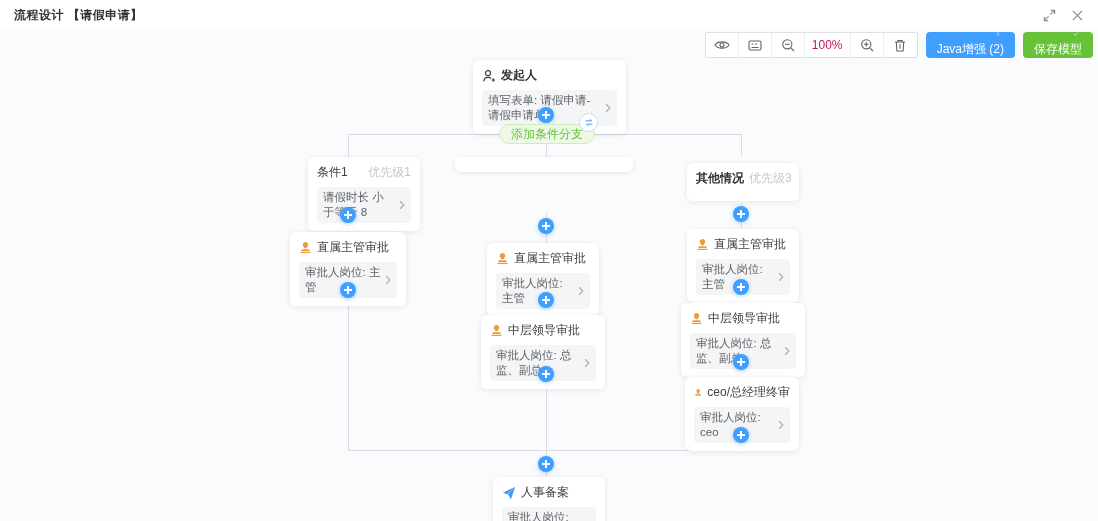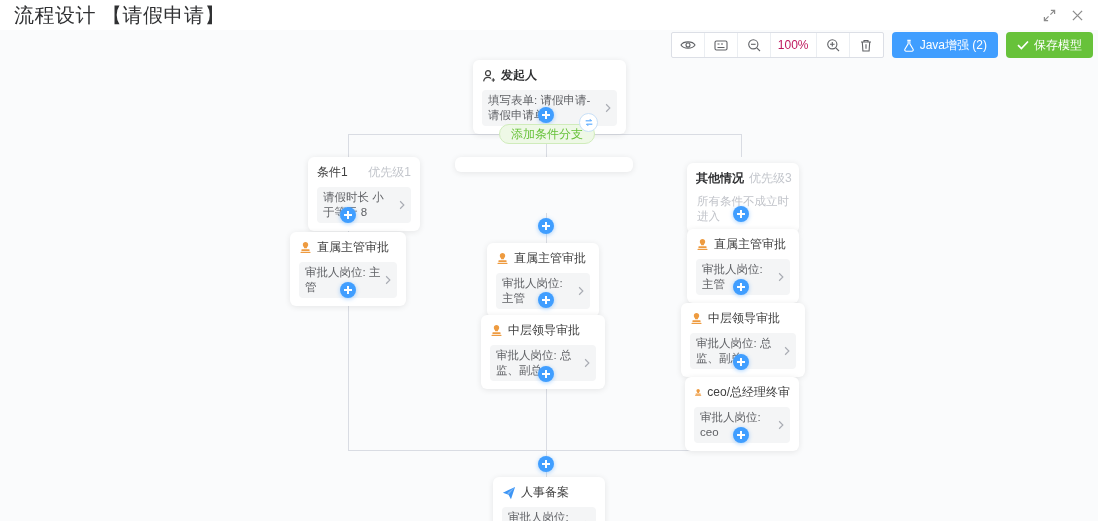--- a/index.html
+++ b/index.html
@@ -3,31 +3,31 @@
 <meta charset="utf-8">
 <style>
   * { margin:0; padding:0; box-sizing:border-box; }
   html,body { width:1098px; height:521px; }
   body { font-family:"Liberation Sans","DejaVu Sans",sans-serif; background:#fff; }
   #app { position:relative; width:1098px; height:521px; overflow:hidden; background:#fafbfc; }
 
   
   .page-header { position:absolute; left:0; top:0; width:1098px; height:30px; background:#fff;
     display:flex; align-items:center; justify-content:space-between; padding:0 14px; z-index:30; }
-  .page-title { font-size:20px; font-weight:400; color:#303133; letter-spacing:.5px; }
+  .page-title { font-size:12px; font-weight:700; color:#303133; letter-spacing:.5px; }
   .header-icons { display:flex; align-items:center; gap:14px; }
   .hicon { width:14px; height:14px; display:flex; align-items:center; justify-content:center; cursor:pointer; color:#8c8c8c; }
 
   
   .toolbar { position:absolute; top:32px; right:5px; display:flex; align-items:center; gap:8px; z-index:30; }
   .tb-group { display:flex; align-items:stretch; background:#fff; border:1px solid #dcdfe6; border-radius:2px; height:26px; }
   .tb-item { width:33px; display:flex; align-items:center; justify-content:center; border-right:1px solid #ebeef2; cursor:pointer; color:#606266; }
   .tb-item:last-child { border-right:none; }
   .tb-zoom { width:46px; font-size:12px; color:#be185d; display:flex; align-items:center; justify-content:center; border-right:1px solid #ebeef2; }
-  .btn { height:26px; display:flex; align-items:center; gap:5px; padding:0 11px; border-radius:4px; font-size:12px; color:#fff; cursor:pointer; border:none; }
+  .btn { height:26px; display:flex; align-items:flex-end; gap:5px; padding:0 11px; border-radius:4px; font-size:12px; color:#fff; cursor:pointer; border:none;flex-direction:column; }
   .btn-blue { background:#409eff; }
   .btn-green { background:#67c23a; }
 
   
   .line { position:absolute; background:#d9dce3; z-index:1; }
   .vline { width:1px; }
   .hline { height:1px; }
 
   
   .plus { position:absolute; width:16px; height:16px; border-radius:50%; background:#409eff;
@@ -202,21 +202,20 @@
   </div>
 
   <div class="card" style="left:455px;top:157px;width:178px;">
   </div>
 
   <div class="card" style="left:687px;top:163px;width:112px;">
     <div class="card-head bold">
       <span>其他情况</span>
       <span class="prio">优先级3</span>
     </div>
-    <div class="plain-body">所有条件不成立时进入</div>
   </div>
 
   <div class="card" style="left:290px;top:232px;width:116px;">
     <div class="card-head">
       <svg width="13" height="13" viewBox="0 0 14 14" fill="#ee9b40">
         <path d="M7 1.2c-1.6 0-2.9 1.2-2.9 2.8 0 1.2.8 1.9 1.2 2.7.2.4.3.8.3 1.2h2.8c0-.4.1-.8.3-1.2.4-.8 1.2-1.5 1.2-2.7C9.9 2.4 8.6 1.2 7 1.2z"></path>
           <rect x="2.6" y="8.8" width="8.8" height="2" rx=".6"></rect>
           <rect x="1.6" y="11.6" width="10.8" height="1.3" rx=".65"></rect>
       </svg>
       <span>直属主管审批</span>

